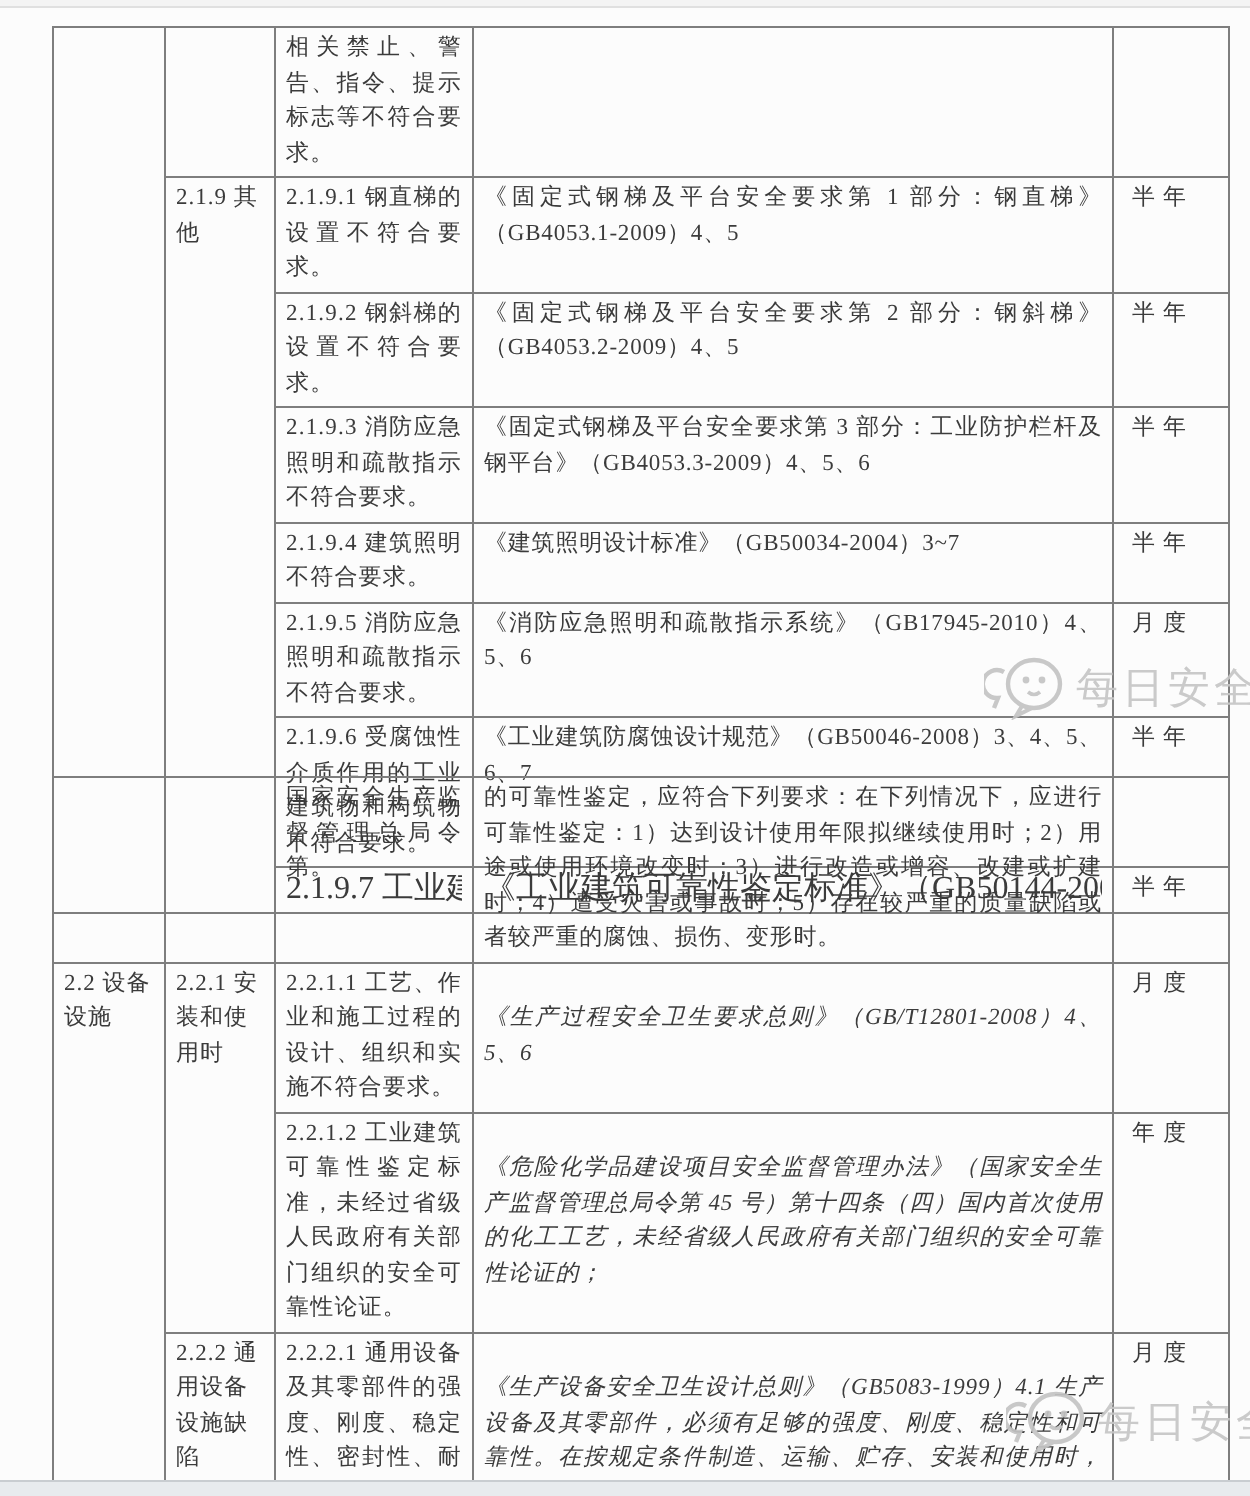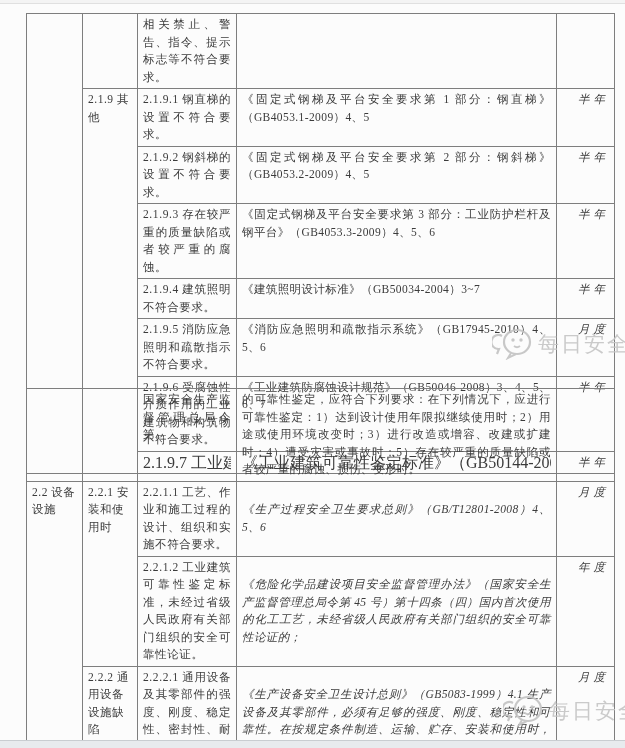--- a/index.html
+++ b/index.html
@@ -22,21 +22,21 @@
     font-size:11.5px;line-height:17.5px;
     padding:2px 5px;
     color:#3b3b3b;
     overflow:hidden;
   }
   td.c-sec{font-size:11px;padding:2px 3px 2px 6px;vertical-align:middle;letter-spacing:0.5px;}
   td.c-cat{font-size:11px;padding:2px 3px 2px 6px;vertical-align:middle;letter-spacing:0.5px;}
   td.c-item{font-size:11px;padding:2px 3px 2px 5px;text-align:justify;letter-spacing:0.6px;}
   td.c-std{font-size:11.5px;padding:3px 7px;text-align:justify;letter-spacing:0.4px;}
   td.c-std.mid{vertical-align:middle;font-style:italic;}
-  td.c-freq{font-size:11px;text-align:right;vertical-align:middle;letter-spacing:4px;text-indent:4px;padding:2px 0;font-style:italic;}
+  td.c-freq{font-size:11px;text-align:left;vertical-align:middle;letter-spacing:4px;text-indent:4px;padding:2px 0;}
   .one-line{display:block;white-space:nowrap;overflow:hidden;font-size:16px;letter-spacing:0;}
 
   .watermark{
     position:absolute;z-index:4;display:flex;align-items:center;
     color:#c6c6c6;opacity:0.92;pointer-events:none;
   }
   .watermark .wm-text{
     font-size:21px;letter-spacing:2px;white-space:nowrap;
     font-family:"Liberation Sans","DejaVu Sans",sans-serif;
   }
@@ -70,21 +70,21 @@
       <td class="c-item">2.1.9.1 钢直梯的设置不符合要求。</td>
       <td class="c-std">《固定式钢梯及平台安全要求第 1 部分：钢直梯》（GB4053.1-2009）4、5</td>
       <td class="c-freq">半年</td>
     </tr>
     <tr style="height:35px">
       <td class="c-item">2.1.9.2 钢斜梯的设置不符合要求。</td>
       <td class="c-std">《固定式钢梯及平台安全要求第 2 部分：钢斜梯》（GB4053.2-2009）4、5</td>
       <td class="c-freq">半年</td>
     </tr>
     <tr style="height:54px">
-      <td class="c-item">2.1.9.3 存在较严重的质量缺陷或者较严重的腐蚀。</td>
+      <td class="c-item">2.1.9.3 消防应急照明和疏散指示不符合要求。</td>
       <td class="c-std">《固定式钢梯及平台安全要求第 3 部分：工业防护栏杆及钢平台》（GB4053.3-2009）4、5、6</td>
       <td class="c-freq">半年</td>
     </tr>
     <tr style="height:36px">
       <td class="c-item">2.1.9.4 建筑照明不符合要求。</td>
       <td class="c-std">《建筑照明设计标准》（GB50034-2004）3~7</td>
       <td class="c-freq">半年</td>
     </tr>
     <tr style="height:54px">
       <td class="c-item">2.1.9.5 消防应急照明和疏散指示不符合要求。</td>

